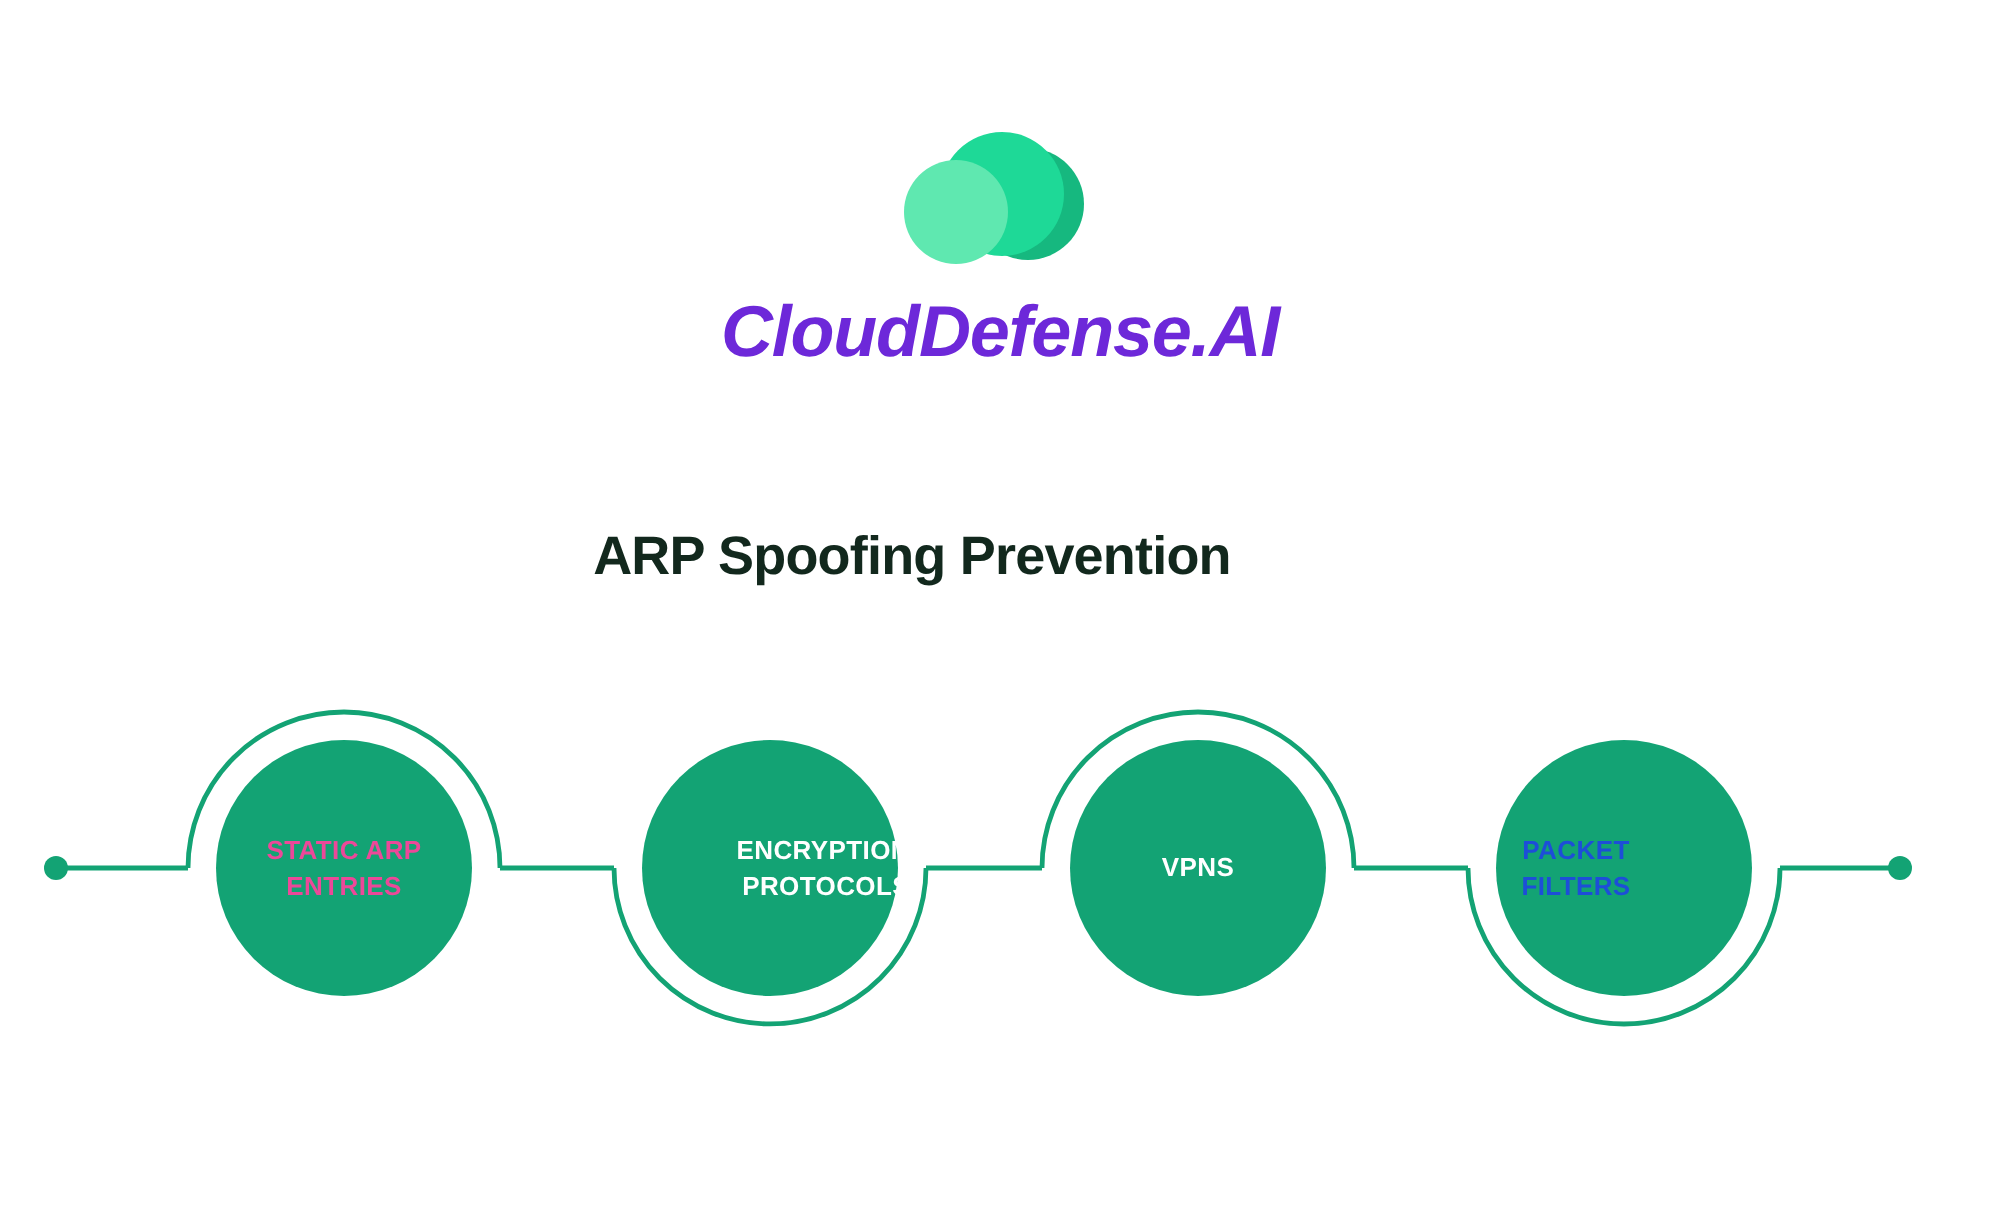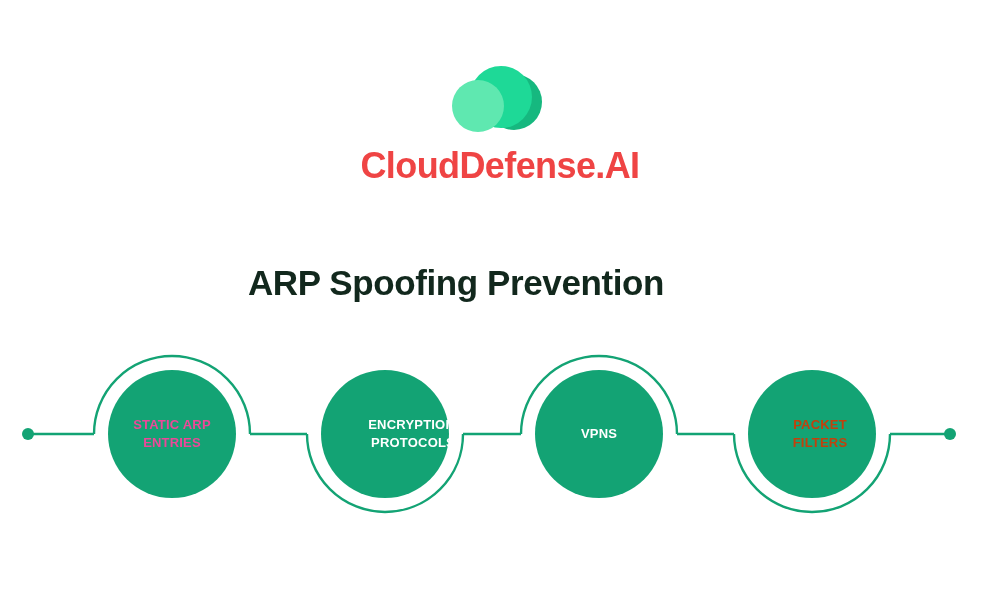--- a/index.html
+++ b/index.html
@@ -65,21 +65,21 @@
     line-height: 1;
   }
 
   
   #page-title {
     position: absolute;
     left: 0;
     top: 262px;
     width: 912px;
     text-align: center;
-    font-size: 35px;
+    font-size: 27px;
     font-weight: 700;
     letter-spacing: -0.4px;
     color: #12281d;
     line-height: 1.2;
   }
 
   
   #flow {
     position: absolute;
     left: 0;
@@ -118,21 +118,21 @@
 <body>
 
 <div id="page">
 
   <div id="brand">
     <div id="brand-logo">
       <span class="blob" id="blob-back" style="background: rgb(22, 184, 127);"></span>
       <span class="blob" id="blob-main" style="background: rgb(30, 217, 151);"></span>
       <span class="blob" id="blob-front" style="background: rgb(95, 232, 176);"></span>
     </div>
-    <div id="brand-wordmark" style="color: #ef4444;">CloudDefense.AI</div>
+    <div id="brand-wordmark" style="color: #6d28d9; font-style: italic;">CloudDefense.AI</div>
   </div>
 
   <div id="page-title" style="color: rgb(18, 40, 29);">ARP Spoofing Prevention</div>
 
   <div id="flow">
     <svg id="flow-svg" width="1000" height="210" viewBox="0 0 1000 210">
       <g id="flow-connectors">
           <line x1="28" y1="104" x2="94" y2="104" stroke="#13a374" stroke-width="2.4" stroke-linecap="butt"></line>
           <line x1="250" y1="104" x2="307" y2="104" stroke="#13a374" stroke-width="2.4" stroke-linecap="butt"></line>
           <line x1="463" y1="104" x2="521" y2="104" stroke="#13a374" stroke-width="2.4" stroke-linecap="butt"></line>
@@ -161,20 +161,20 @@
           <div>STATIC ARP</div>
           <div>ENTRIES</div>
         </div>
         <div class="node-label" style="left: 385px; top: 104px; color: rgb(255, 255, 255); text-align: right;">
           <div>ENCRYPTION</div>
           <div>PROTOCOLS</div>
         </div>
         <div class="node-label" style="left: 599px; top: 104px; color: rgb(255, 255, 255);">
           <div>VPNS</div>
         </div>
-        <div class="node-label" style="left: 820px; top: 104px; color: #c2410c;">
+        <div class="node-label" style="left: 788px; top: 104px; color: #1d4ed8;">
           <div>PACKET</div>
           <div>FILTERS</div>
         </div>
       </div>
   </div>
 
 </div>
 
 </body></html>

